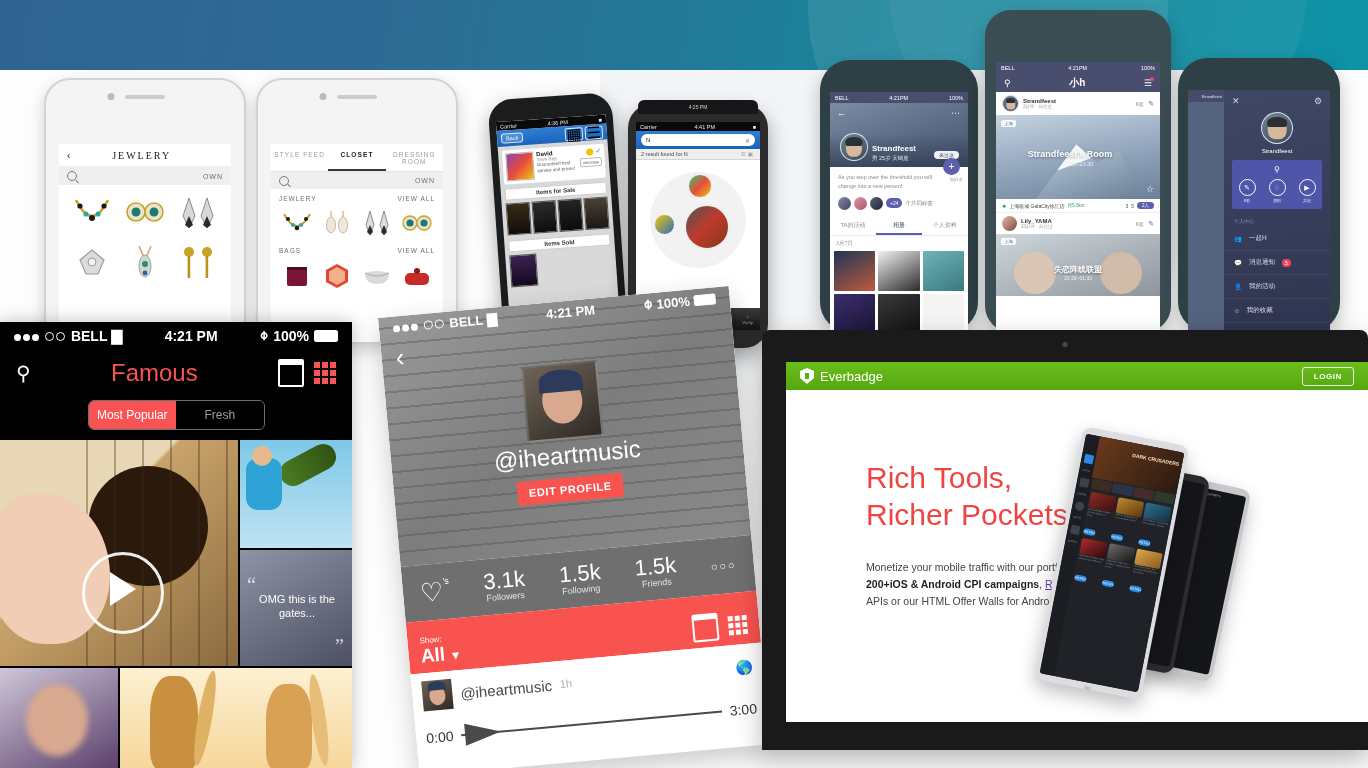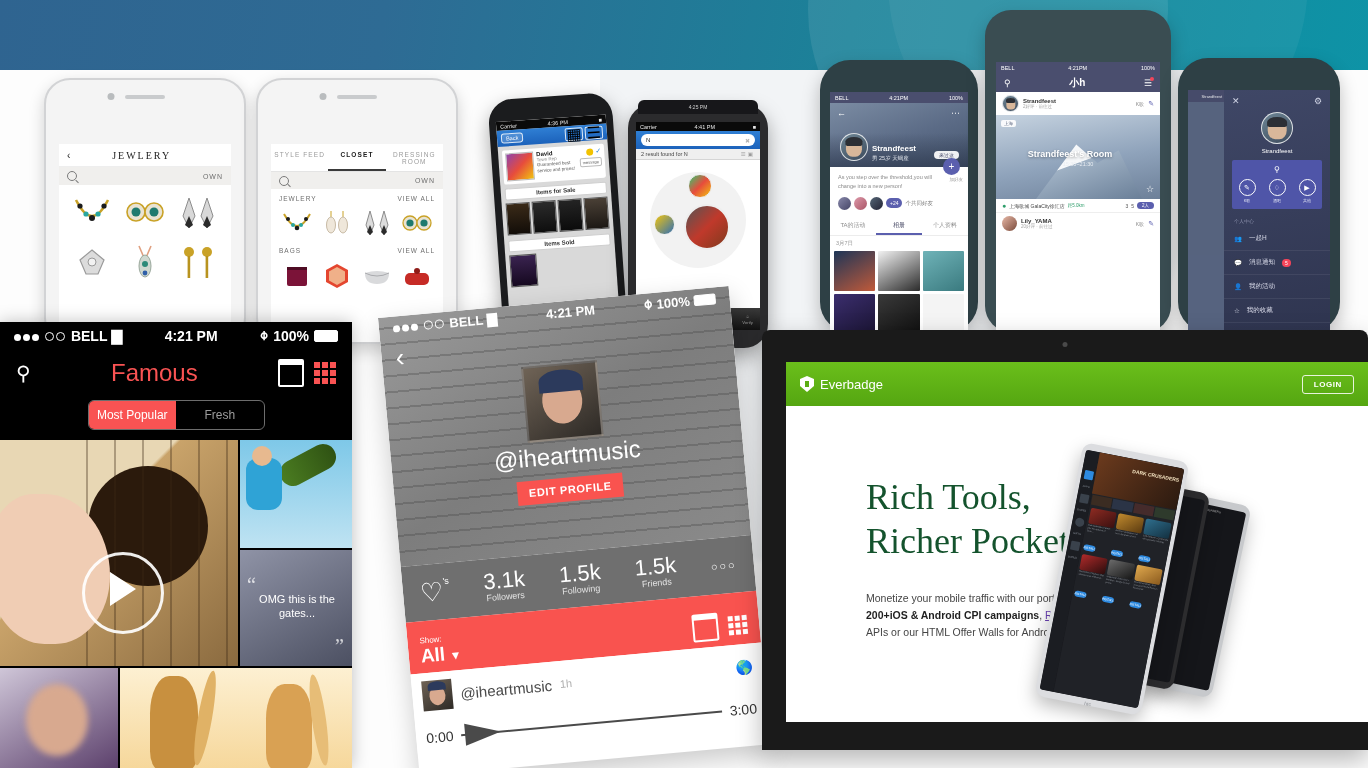--- a/index.html
+++ b/index.html
@@ -122,29 +122,29 @@
   .mp-red{height:46px;background:#f9534f;display:flex;align-items:flex-end;
           justify-content:space-between;padding:0 12px 6px;color:#fff;}
   .editp{background:#f9534f;color:#fff;font-size:11px;font-weight:bold;
          letter-spacing:.6px;padding:6px 12px;display:inline-block;}
 
   
   .laptop{left:762px;top:330px;width:606px;height:420px;background:#1a1a1a;
           border-radius:8px 8px 0 0;box-shadow:0 10px 26px rgba(0,0,0,.28);}
   .eb-screen{position:absolute;left:24px;top:32px;right:0;bottom:28px;background:#fff;overflow:hidden;}
   .eb-head{height:28px;background:linear-gradient(#6bbf1b,#55a611);
-           display:flex;align-items:center;justify-content:space-between;padding:8px 14px;}
+           display:flex;align-items:center;justify-content:space-between;padding:0 14px;}
   .eb-logo{display:flex;align-items:center;gap:6px;color:#fff;font-size:13px;}
   .shield{width:14px;height:16px;background:#fff;
           clip-path:polygon(50% 0,100% 18%,100% 62%,50% 100%,0 62%,0 18%);position:relative;}
   .shield:after{content:"";position:absolute;left:50%;top:30%;transform:translateX(-50%);
                 width:4px;height:6px;background:#5aad12;}
   .eb-login{border:1px solid rgba(255,255,255,.85);border-radius:3px;color:#fff;
             font-size:8px;font-weight:bold;letter-spacing:.6px;padding:4px 11px;}
-  .eb-h1{font-size:36px;color:#14532d;font-weight:300;line-height:1.22;font-family:Liberation Serif, serif;}
+  .eb-h1{font-size:30px;color:#ef4444;font-weight:300;line-height:1.22;}
   .eb-p{font-size:10.5px;color:#454545;line-height:1.62;width:260px;}
   .eb-p b{color:#1f1f1f;}
   .eb-link{color:#6a3fb5;text-decoration:underline;}
   .eb-cta{margin-top:18px;background:linear-gradient(#2f95ef,#1478d6);color:#fff;
           border-radius:16px;font-size:12px;padding:9px 20px;display:inline-block;
           box-shadow:0 2px 4px rgba(0,0,0,.18);}
   .eb-phone{position:absolute;border-radius:10px;background:#dcdde0;
             box-shadow:0 8px 18px rgba(0,0,0,.25);}
   .eb-inner{position:absolute;inset:7px 4px;background:#15161a;border-radius:3px;overflow:hidden;}
   .gtile{border-radius:2px;}
@@ -533,20 +533,27 @@
         <span style="background:#5b5fae;color:#fff;font-size:4.5px;border-radius:7px;padding:1px 5px;">2人</span>
       </div>
       <div style="background:#fff;display:flex;align-items:center;gap:4px;padding:3px 6px;">
         <span style="width:15px;height:15px;border-radius:50%;background:linear-gradient(135deg,#e8b9a8,#7a4a3a);"></span>
         <span style="flex:1;">
           <span style="display:block;font-size:6px;font-weight:bold;color:#333;">Lily_YAMA</span>
           <span style="display:block;font-size:4.5px;color:#a5a5a5;">20好评 · 前往过</span>
         </span>
         <span style="font-size:5px;color:#8a8a8a;">K歌</span>
         <span style="font-size:7px;color:#5b5fae;">✎</span>
+      </div>
+      <div style="position:relative;height:62px;background:linear-gradient(160deg,#cfd6dc,#8d949b);">
+        <span style="position:absolute;left:5px;top:4px;background:rgba(255,255,255,.9);font-size:4.5px;color:#55607a;padding:1px 3px;border-radius:2px;">上海</span>
+        <span style="position:absolute;left:18px;top:18px;width:42px;height:42px;border-radius:50%;background:#d9c6b4;"></span>
+        <span style="position:absolute;right:18px;top:18px;width:42px;height:42px;border-radius:50%;background:#d0bca9;"></span>
+        <span style="position:absolute;left:0;right:0;top:30px;text-align:center;color:#fff;font-size:8px;font-weight:bold;text-shadow:0 1px 3px rgba(0,0,0,.45);">失恋阵线联盟</span>
+        <span style="position:absolute;left:0;right:0;top:41px;text-align:center;color:#eee;font-size:5px;">20:30~01:30</span>
       </div>
     </div>
   </div>
 
   <div class="abs phone-teal" style="left:1178px;top:58px;width:162px;height:274px;">
     <div class="screen" style="left:10px;top:32px;right:10px;bottom:0;background:#343a56;">
       <div style="position:absolute;left:0;top:0;bottom:0;width:36px;background:#5d6b86;opacity:.85;">
         <div style="height:12px;background:#4a4e6e;color:#fff;font-size:4px;display:flex;align-items:center;justify-content:flex-end;padding-right:2px;">Strandfeest</div>
       </div>
       <div style="position:absolute;left:36px;right:0;top:0;bottom:0;

